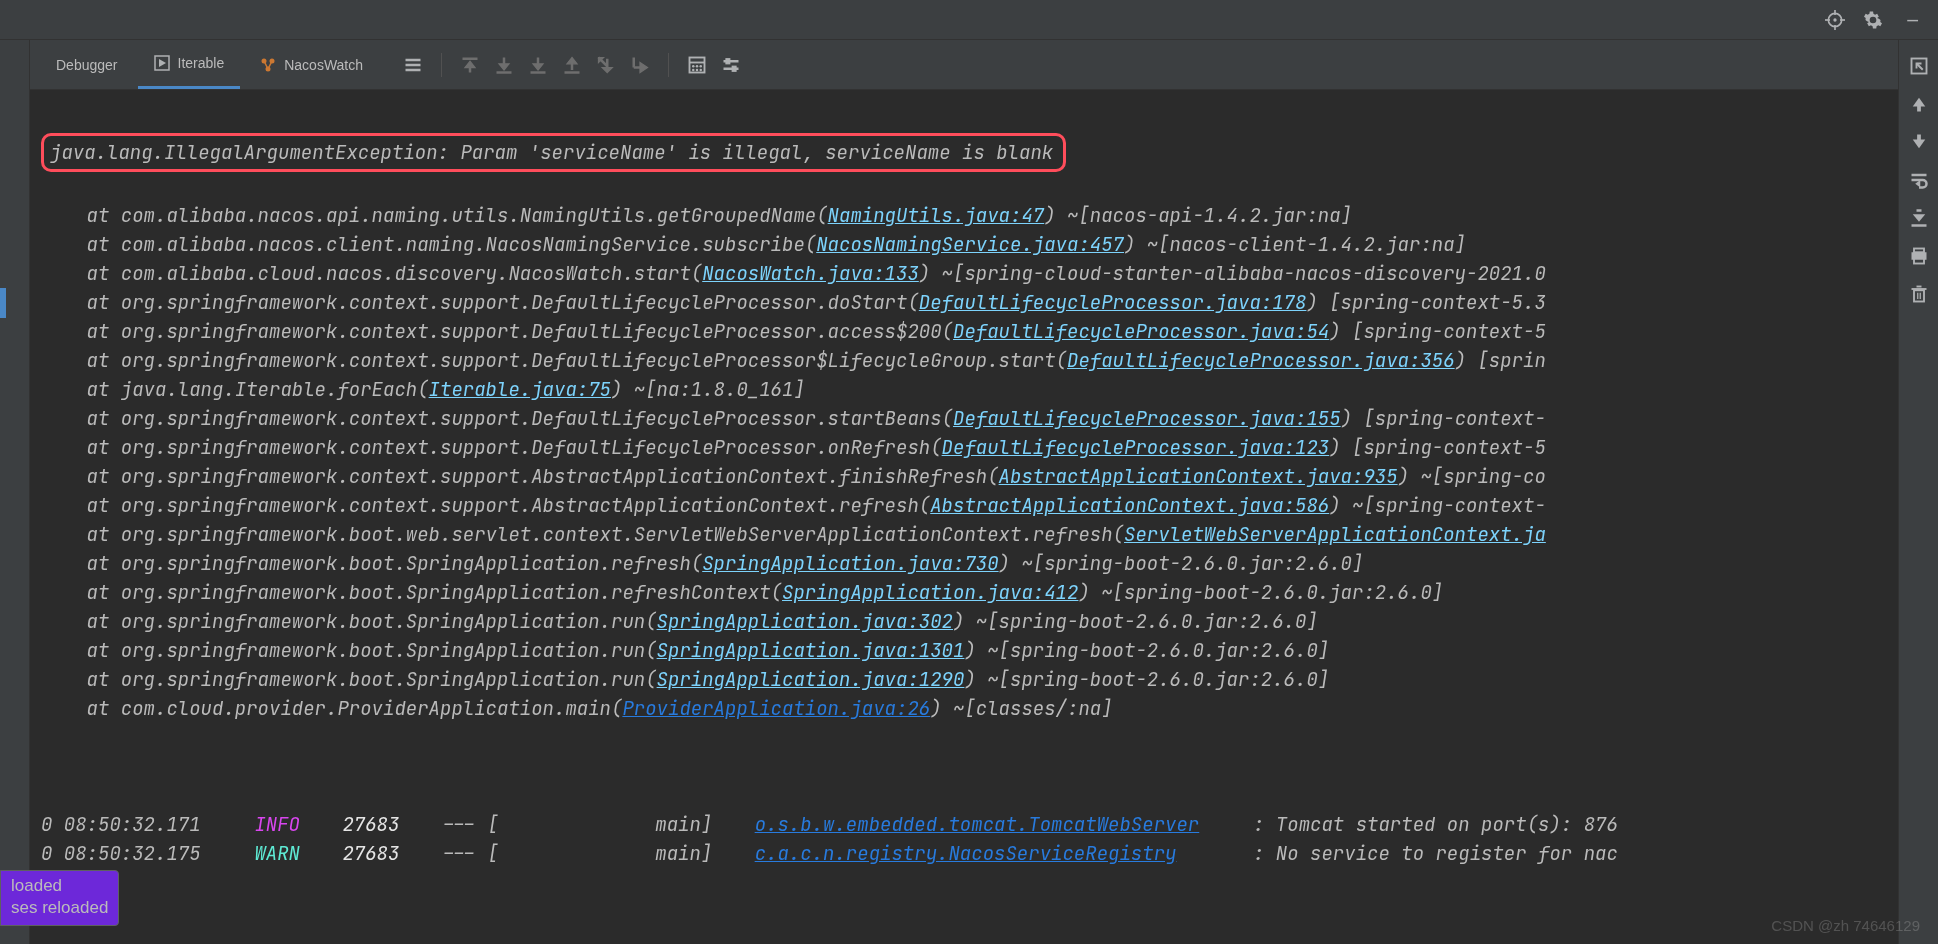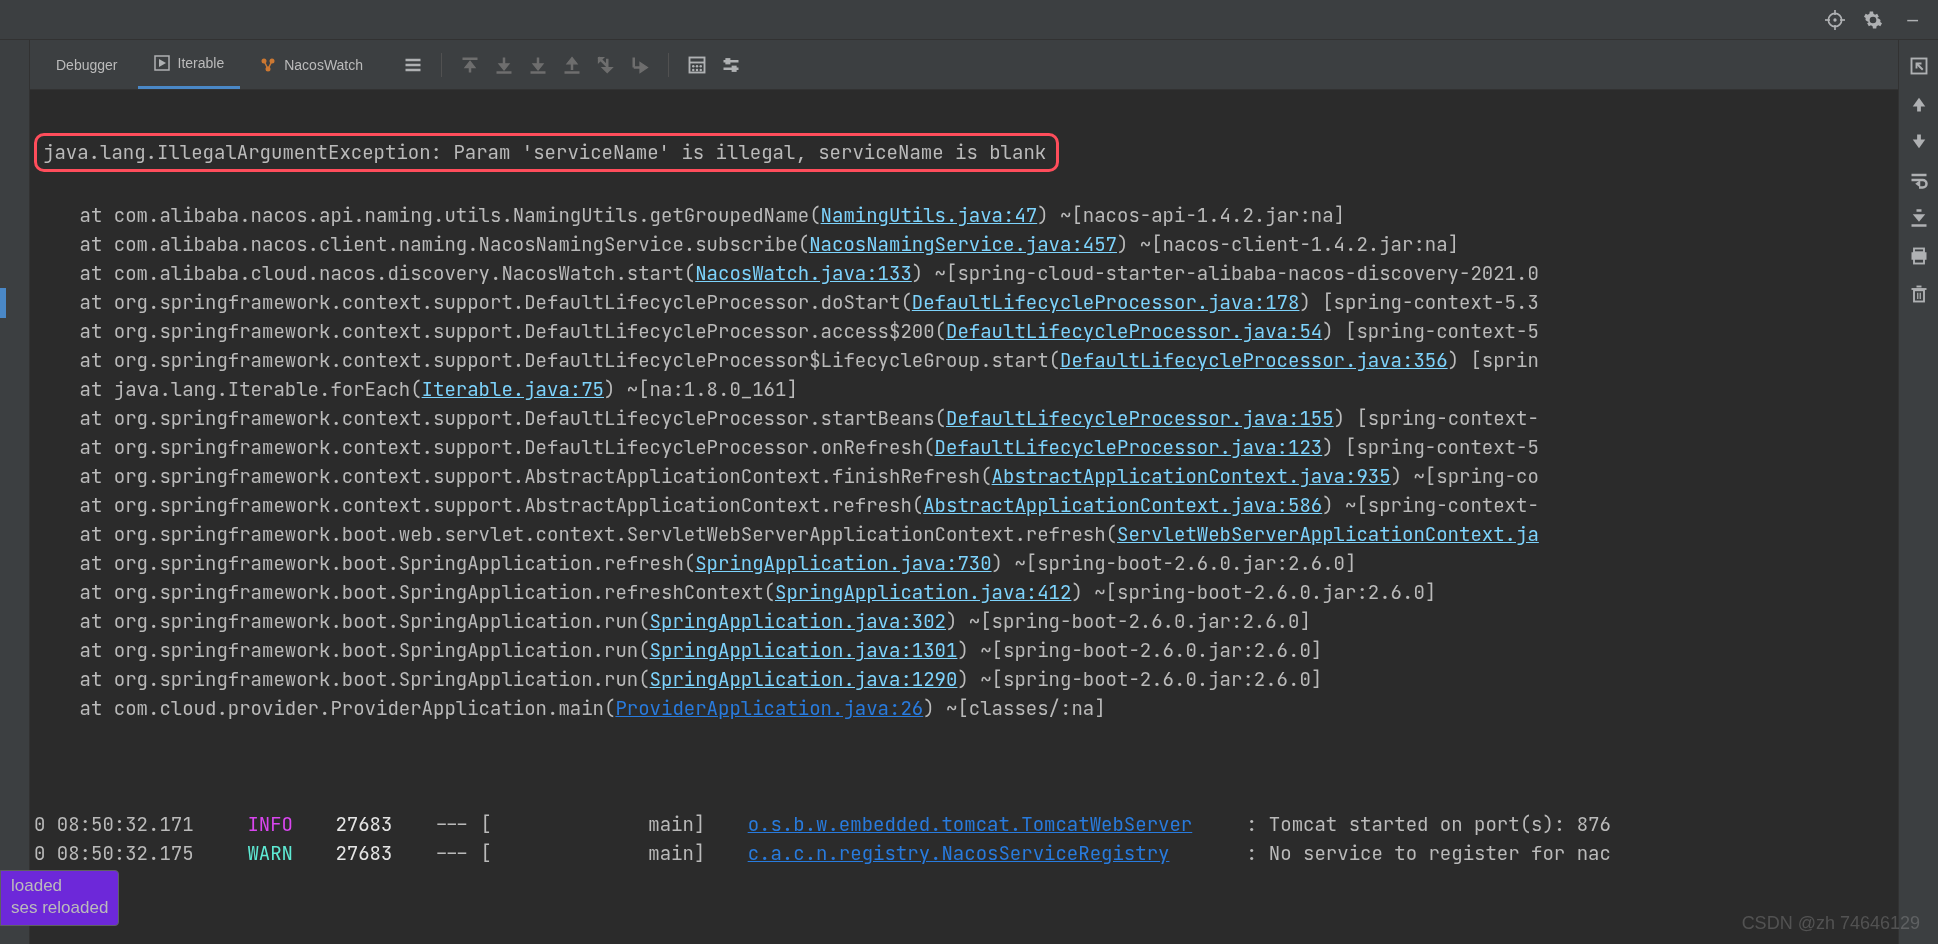--- a/index.html
+++ b/index.html
@@ -107,28 +107,29 @@
     fill: #6e6e6e;
     stroke: #6e6e6e;
   }
   .tb-icon.enabled {
     fill: #afb1b3;
     stroke: #afb1b3;
   }
   .console-area {
     flex: 1;
     background: #2b2b2b;
-    padding: 14px 4px;
+    padding: 14px 11px;
     font-family: "JetBrains Mono", "Consolas", monospace;
     font-size: 19px;
     line-height: 29px;
     white-space: pre;
     overflow: hidden;
     position: relative;
     color: #bababa;
+    font-style: italic;
   }
   .exception-box {
     display: inline-block;
     border: 3px solid #ff4d5b;
     border-radius: 10px;
     padding: 2px 10px 2px 6px;
     color: #bababa;
   }
   .stack-line {
     white-space: pre;
@@ -178,21 +179,21 @@
     color: #bbbbbb;
     line-height: 22px;
     border-radius: 0 4px 4px 0;
   }
   .watermark {
     position: absolute;
     right: 18px;
     bottom: 10px;
     color: rgba(200,200,200,0.25);
     font-family: "Segoe UI", sans-serif;
-    font-size: 18px;
+    font-size: 15px;
     pointer-events: none;
   }
 </style>
 </head>
 <body>
 
 <div class="top-bar">
   <svg class="top-icon" viewBox="0 0 24 24">
       <circle cx="12" cy="12" r="8" fill="none" stroke="#afb1b3" stroke-width="2"></circle>
       <circle cx="12" cy="12" r="2"></circle>

